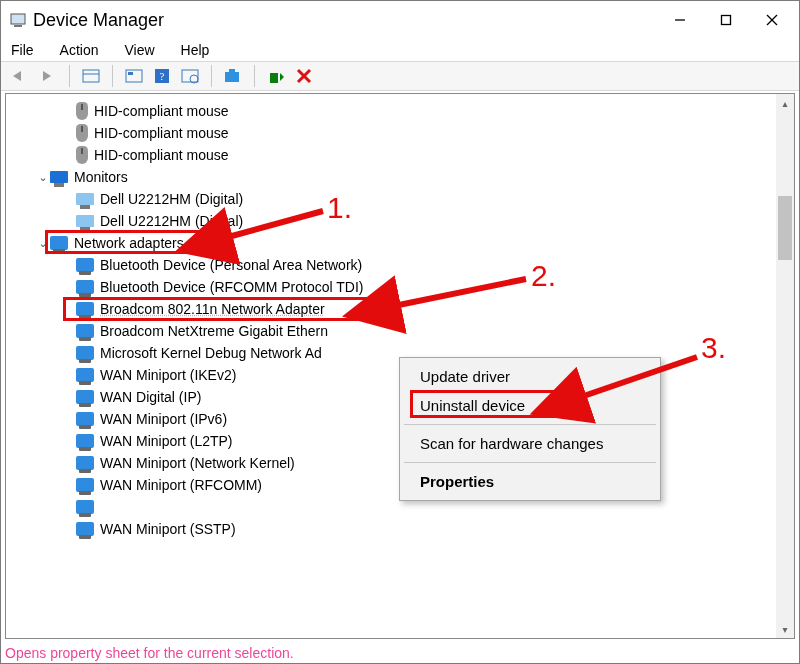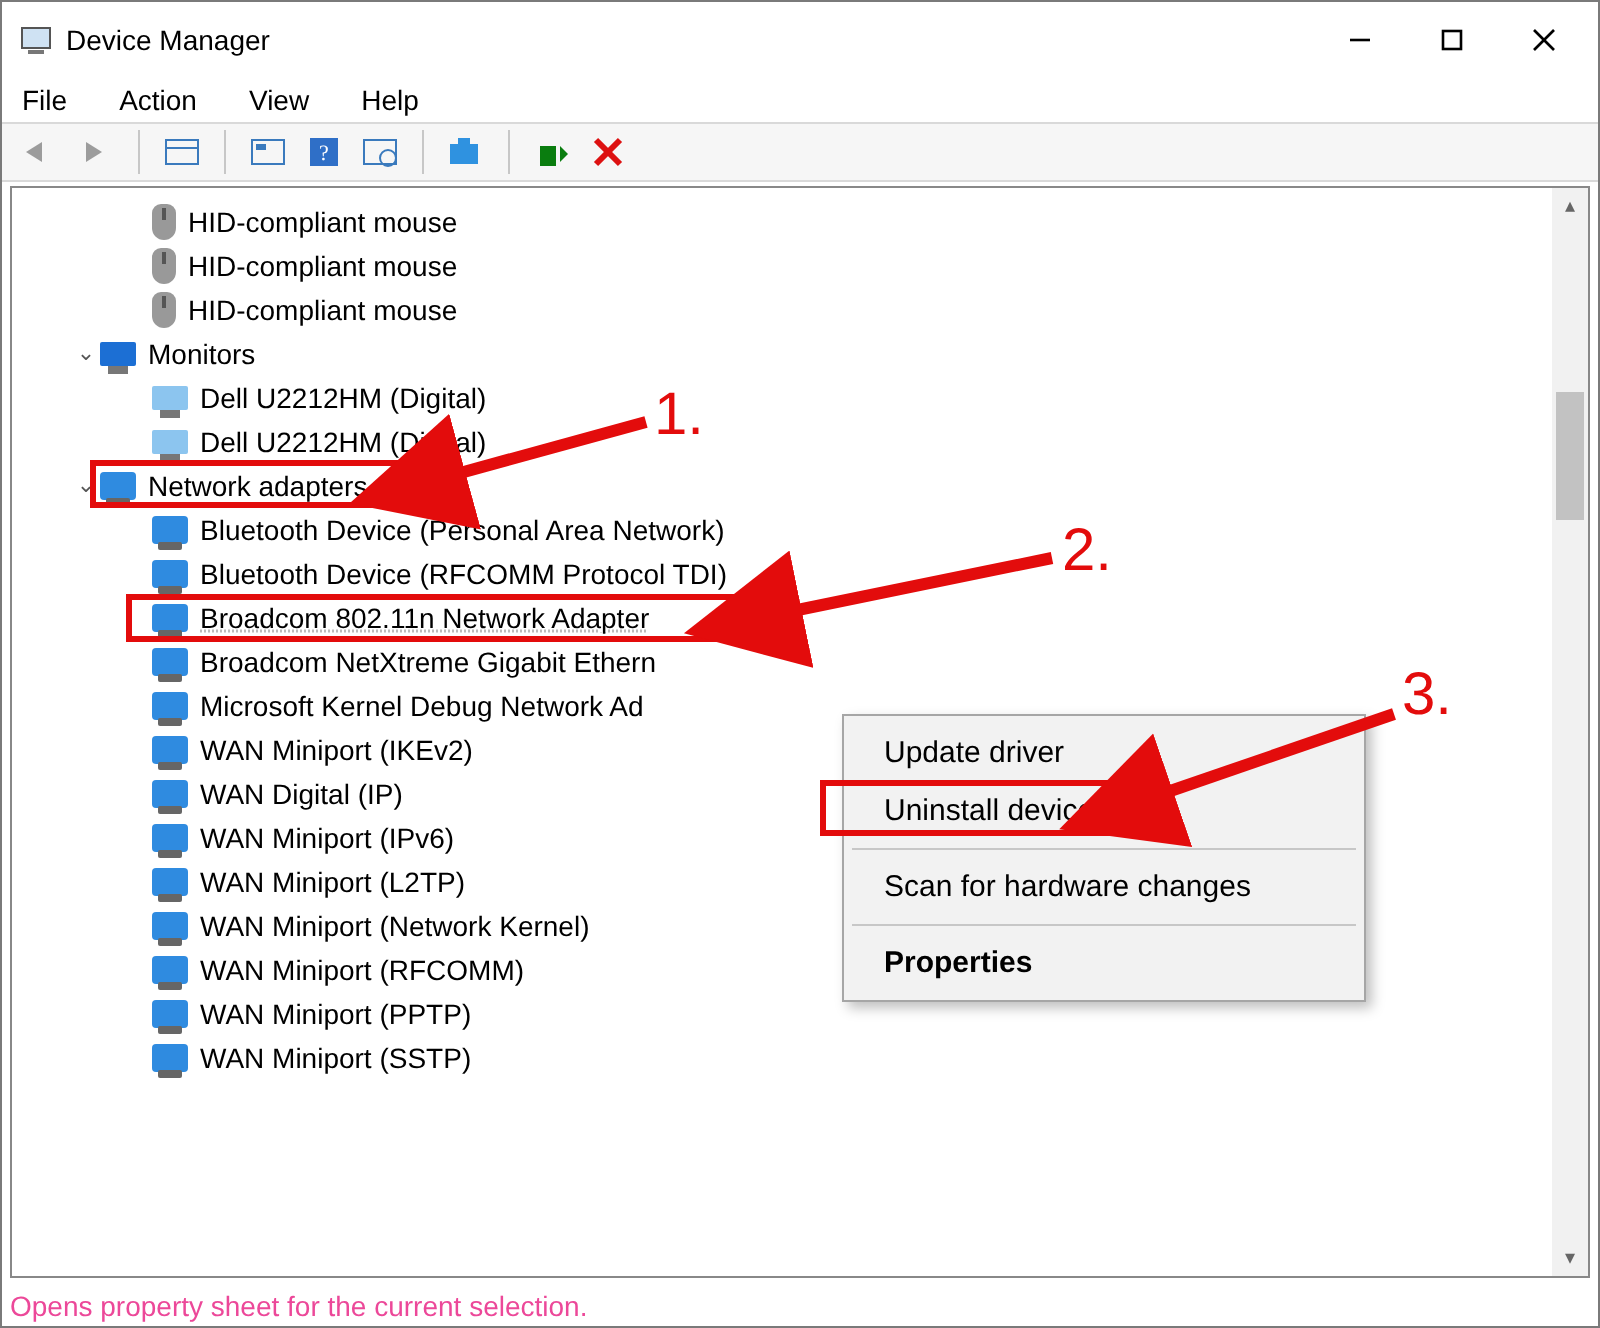--- a/index.html
+++ b/index.html
@@ -17,21 +17,21 @@
   }
   
   .titlebar {
     height: 38px;
     display: flex;
     align-items: center;
     padding: 0 4px 0 8px;
     background: #fff;
   }
   .titlebar .app-icon { width: 18px; height: 18px; margin-right: 6px; display:flex; align-items:center; justify-content:center;}
-  .titlebar .title { flex: 0 0 auto; font-size: 14px; }
+  .titlebar .title { flex: 0 0 auto; font-size: 18px; }
   .titlebar .spacer { flex: 1 1 auto; }
   .win-btn {
     width: 46px; height: 36px;
     display: flex; align-items: center; justify-content: center;
     font-family: "Segoe MDL2 Assets", sans-serif;
     font-size: 14px;
   }
   
   .menubar {
     height: 22px;
@@ -92,21 +92,21 @@
   
   .vscroll {
     position:absolute; right:0; top:0; bottom:0; width:18px;
     background:#f1f1f1;
   }
   .vscroll .arrow { height:18px; display:flex;align-items:center;justify-content:center;color:#666;font-size:10px;}
   .vscroll .thumb { position:absolute; left:2px; right:2px; top:102px; height:64px; background:#c2c2c2; }
   
   .ctxmenu {
     position: absolute;
-    left: 420px; top: 356px;
+    left: 398px; top: 356px;
     width: 262px;
     background: #f2f2f2;
     border: 1px solid #a6a6a6;
     box-shadow: 3px 3px 6px rgba(0,0,0,.25);
     padding: 4px 2px;
     font-size: 15px;
   }
   .ctxmenu .mi { padding: 6px 18px; }
   .ctxmenu .mi.bold { font-weight: 700; }
   .ctxmenu hr { border:none; border-top:1px solid #c7c7c7; margin:4px 2px; }
@@ -301,21 +301,20 @@
     <div class="node" style="padding-left:64px">
         <span class="nic"></span>
         <span class="label">WAN Miniport (Network Kernel)</span>
       </div>
     <div class="node" style="padding-left:64px">
         <span class="nic"></span>
         <span class="label">WAN Miniport (RFCOMM)</span>
       </div>
     <div class="node" style="padding-left:64px">
         <span class="nic"></span>
-        <span class="label">WAN Miniport (PPTP)</span>
       </div>
     <div class="node" style="padding-left:64px">
         <span class="nic"></span>
         <span class="label">WAN Miniport (SSTP)</span>
       </div>
   </div>
 
   <div class="vscroll">
     <div class="arrow">▴</div>
     <div class="thumb"></div>

